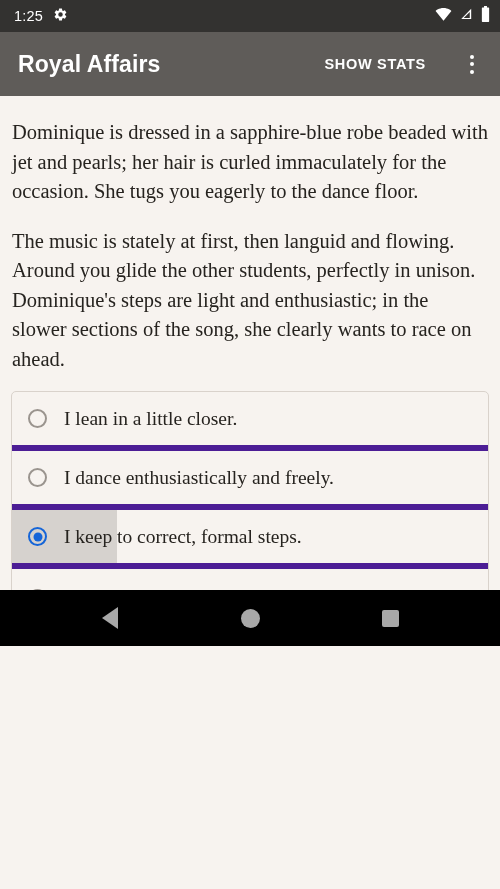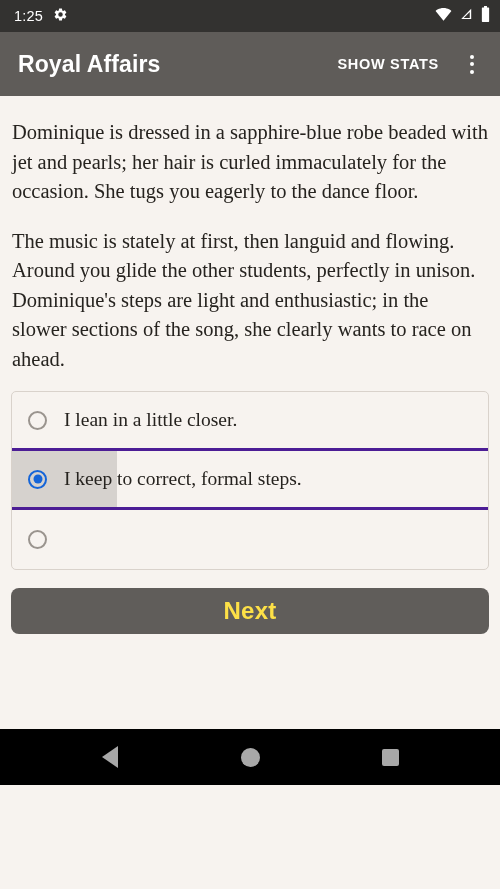--- a/index.html
+++ b/index.html
@@ -11,21 +11,21 @@
   }
 
   body {
     font-family: "Liberation Sans", sans-serif;
     background: #F7F3EF;
   }
 
   .device {
     position: relative;
     width: 500px;
-    height: 785px;
+    height: 646px;
     display: flex;
     flex-direction: column;
     background: #F7F3EF;
   }
 
   
   .status-bar {
     height: 32px;
     flex: 0 0 32px;
     background: #333230;
@@ -65,21 +65,21 @@
     font-size: 23px;
     font-weight: bold;
     color: #FFFFFF;
     letter-spacing: 0.1px;
     text-align: center;
   }
   .app-actions {
     margin-left: auto;
     display: flex;
     align-items: center;
-    gap: 1px;
+    gap: 14px;
   }
   .action-text {
     font-size: 14.5px;
     font-weight: bold;
     color: #FFFFFF;
     letter-spacing: 0.7px;
     padding: 10px 12px;
     cursor: pointer;
   }
   .overflow-btn {
@@ -125,21 +125,21 @@
     border-radius: 5px;
     background: #F7F3EF;
     overflow: hidden;
   }
   .option-row {
     position: relative;
     display: flex;
     align-items: center;
     height: 59px;
     padding: 0 16px;
-    border-bottom: 3px solid #4c1d95;
+    border-bottom: 6px solid #4c1d95;
     cursor: pointer;
     background: transparent;
   }
   .option-row:last-child { border-bottom: none; }
 
   .option-row.selected .ripple {
     position: absolute;
     left: 0;
     top: 0;
     width: 105px;
@@ -289,20 +289,24 @@
     <p class="story-paragraph">Dominique is dressed in a sapphire-blue robe beaded with jet and pearls; her hair is curled immaculately for the occasion. She tugs you eagerly to the dance floor.</p>
     <p class="story-paragraph">The music is stately at first, then languid and flowing. Around you glide the other students, perfectly in unison. Dominique's steps are light and enthusiastic; in the slower sections of the song, she clearly wants to race on ahead.</p>
 
     <div class="options-card">
 
       <div class="option-row">
         <span class="radio"></span>
         <span class="option-label">I lean in a little closer.</span>
       </div>
 
+      <div class="option-row">
+        <span class="radio"></span>
+        <span class="option-label">I dance enthusiastically and freely.</span>
+      </div>
 
       <div class="option-row selected">
         <span class="ripple"></span>
         <span class="radio"></span>
         <span class="option-label">I keep to correct, formal steps.</span>
       </div>
 
       <div class="option-row">
         <span class="radio"></span>
       </div>

